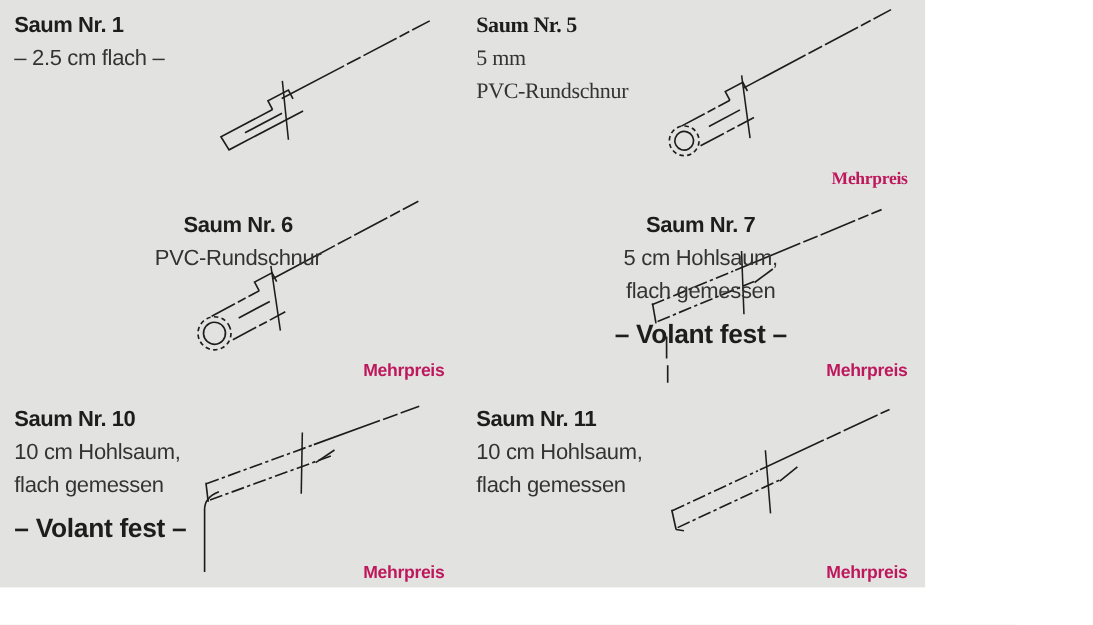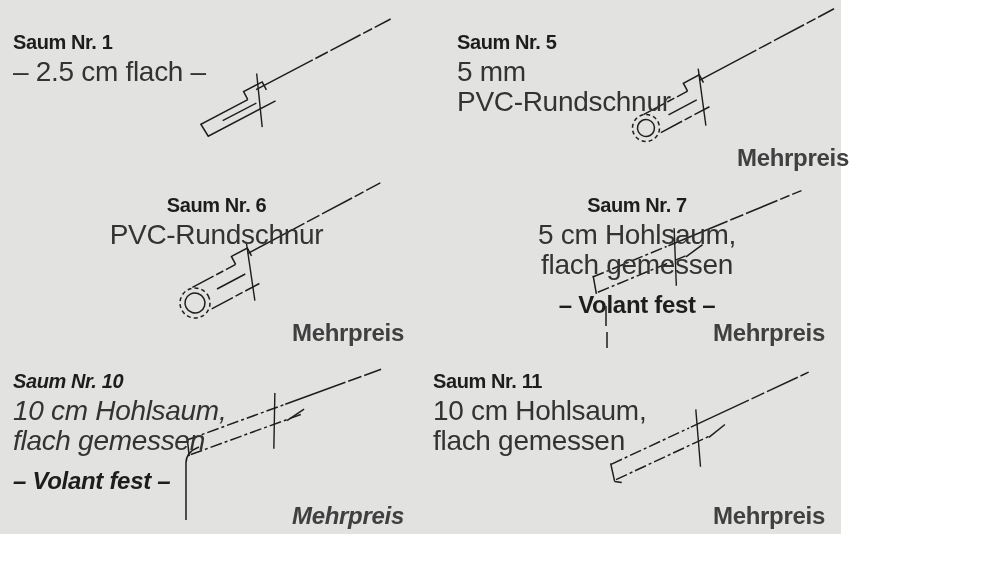--- a/index.html
+++ b/index.html
@@ -9,38 +9,38 @@
     font-family:"Liberation Sans","DejaVu Sans",sans-serif;
     color:#1d1d1b;
   }
   .board{
     position:absolute;left:0;top:0;width:841px;height:534px;
     background:#e2e2e1;
   }
   .cell{position:absolute;overflow:hidden;}
   .cell svg{position:absolute;left:0;top:0;}
   .txt{position:relative;z-index:2;padding-left:13px;}
-  .pad-r1 .txt{padding-top:28px;}
+  .pad-r1 .txt{padding-top:9px;}
   .pad-r2 .txt{padding-top:11px;text-align:center;}
   .pad-r3 .txt{padding-top:7px;}
   .title{
     margin:0;font-size:20px;line-height:29px;font-weight:700;
     letter-spacing:-0.4px;color:#1d1d1b;
   }
   .desc{
-    margin:0;font-size:28px;line-height:30px;font-weight:400;
+    margin:0;font-size:20px;line-height:30px;font-weight:400;
     letter-spacing:-0.3px;color:#333331;
   }
   .note{
     margin:10px 0 0 0;font-size:24px;line-height:30px;font-weight:700;
     letter-spacing:-0.3px;color:#1d1d1b;
   }
   .mehrpreis{
     position:absolute;right:16px;z-index:2;
-    font-size:24px;font-weight:700;letter-spacing:-0.3px;color:#404040;
+    font-size:16px;font-weight:700;letter-spacing:-0.3px;color:#be185d;
   }
   .r1 .mehrpreis{bottom:8px;}
   .r2 .mehrpreis{bottom:13px;}
   .r3 .mehrpreis{bottom:4px;}
   
   .ink{stroke:#1d1d1b;stroke-width:1.5;fill:none;stroke-linecap:butt;}
   .tick{stroke-width:1.4;}
   .mainline{stroke-dasharray:64 3 14 3 34 3 10 3 26 3;}
   .dashdot{stroke-dasharray:12 3 3 3;}
   .dashbody{stroke-dasharray:24 3 8 3;}
@@ -60,21 +60,21 @@
         <path class="tick" d="M72,-26 L52,24"></path>
         <path class="mainline" d="M64,-12 H216"></path>
       </g>
     </svg>
     <div class="txt">
       <h3 class="title">Saum Nr. 1</h3>
       <p class="desc">– 2.5 cm flach –</p>
     </div>
   </section>
 
-  <section class="cell r1 pad-r1" style="left:444px;top:0;width:421px;height:180px;">
+  <section class="cell r1 pad-r1" style="left:420px;top:0;width:421px;height:180px;font-family:Liberation Serif, serif;">
     <svg width="421" height="180" viewBox="0 0 421 180">
       <g class="ink" transform="translate(202,128) rotate(-28)">
         <circle cx="0" cy="0" r="8.5"></circle>
         <circle cx="0" cy="0" r="13.5" class="dashsm"></circle>
         <path class="dashbody" d="M4,-13 H54"></path>
         <path class="dashbody" d="M11,11 H66"></path>
         <path d="M54,-13 V-22 H72 V-13"></path>
         <path d="M26,-1 H58"></path>
         <path class="tick" d="M74,-28 L54,26"></path>
         <path class="mainline" d="M70,-17 H222"></path>
@@ -122,21 +122,21 @@
     </svg>
     <div class="txt">
       <h3 class="title">Saum Nr. 7</h3>
       <p class="desc">5 cm Hohlsaum,</p>
       <p class="desc">flach gemessen</p>
       <p class="note">– Volant fest –</p>
     </div>
     <div class="mehrpreis">Mehrpreis</div>
   </section>
 
-  <section class="cell r3 pad-r3" style="left:0;top:360px;width:420px;height:174px;font-style:italic;">
+  <section class="cell r3 pad-r3" style="left:0;top:360px;width:420px;height:174px;">
     <svg width="420" height="174" viewBox="0 0 420 174">
       <path class="ink" d="M199,87 Q186,92 186,103 V160"></path>
       <g class="ink" transform="translate(192,92) rotate(-20)">
         <path class="dashdot" d="M0,-13 H104"></path>
         <path class="dashdot" d="M-2,2 H118"></path>
         <path d="M-4,3 L0,-14"></path>
         <path class="tick" d="M98,-27 L78,25"></path>
         <path d="M100,3 L120,-2"></path>
         <path class="mainline" d="M104,-13 H206"></path>
       </g>

